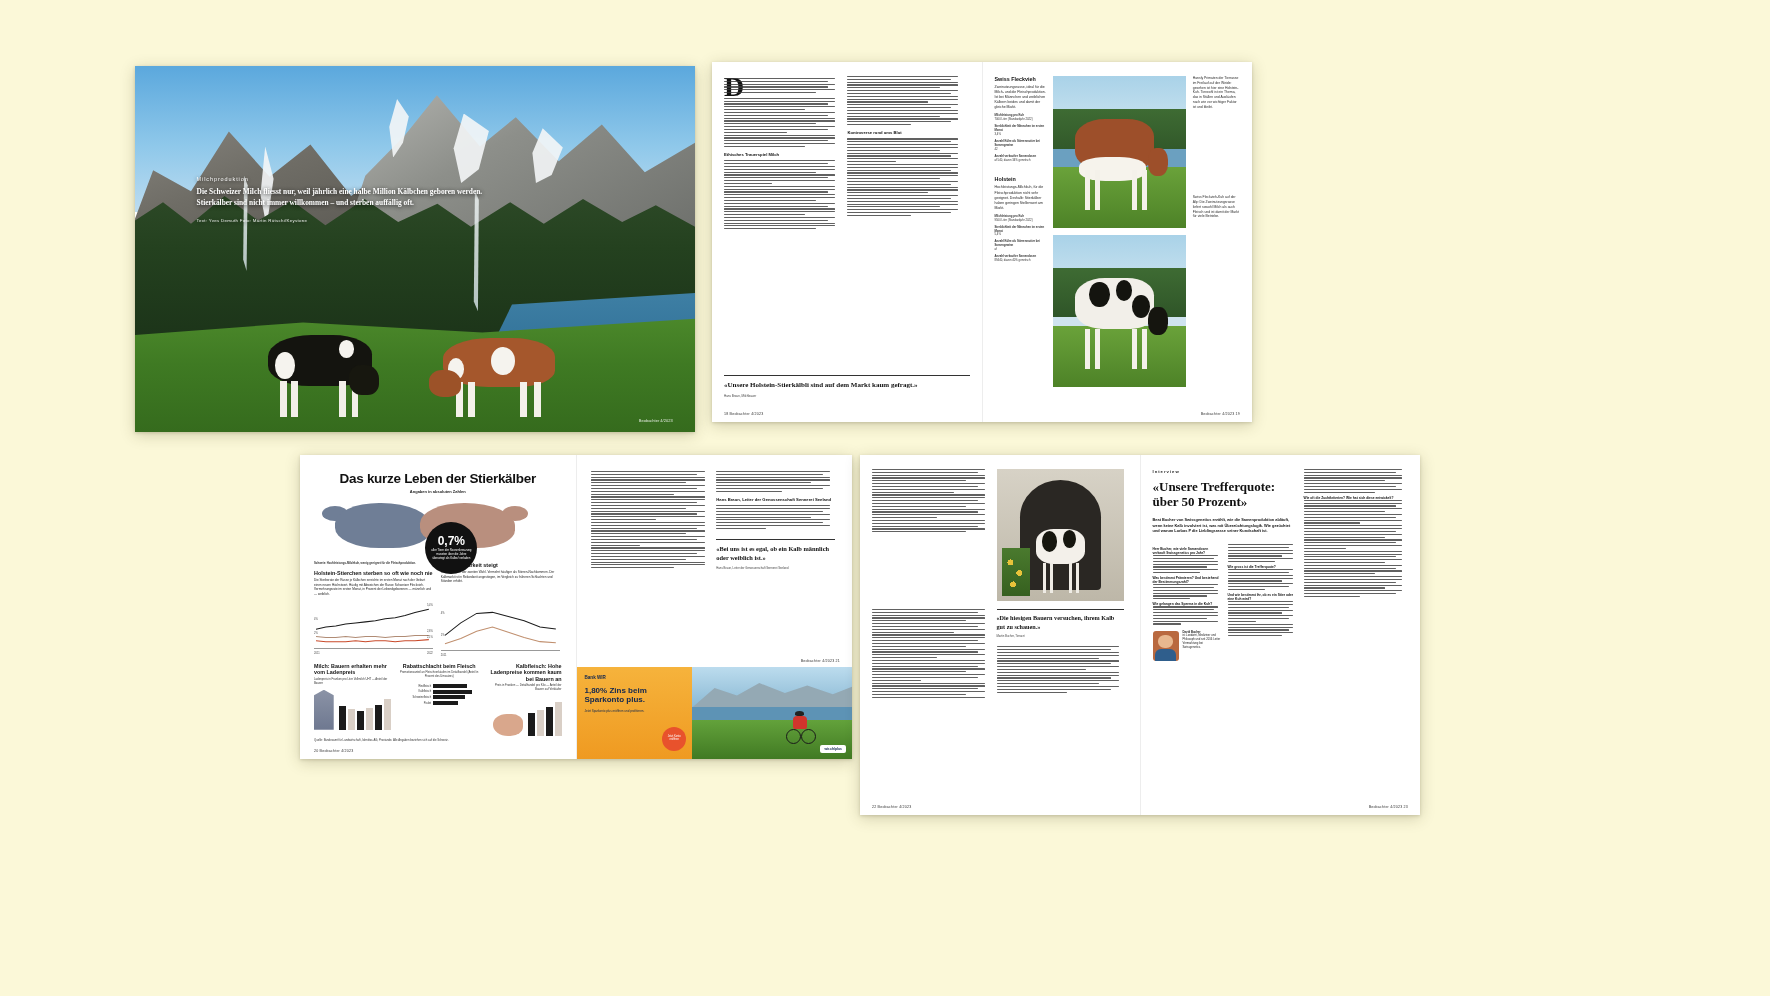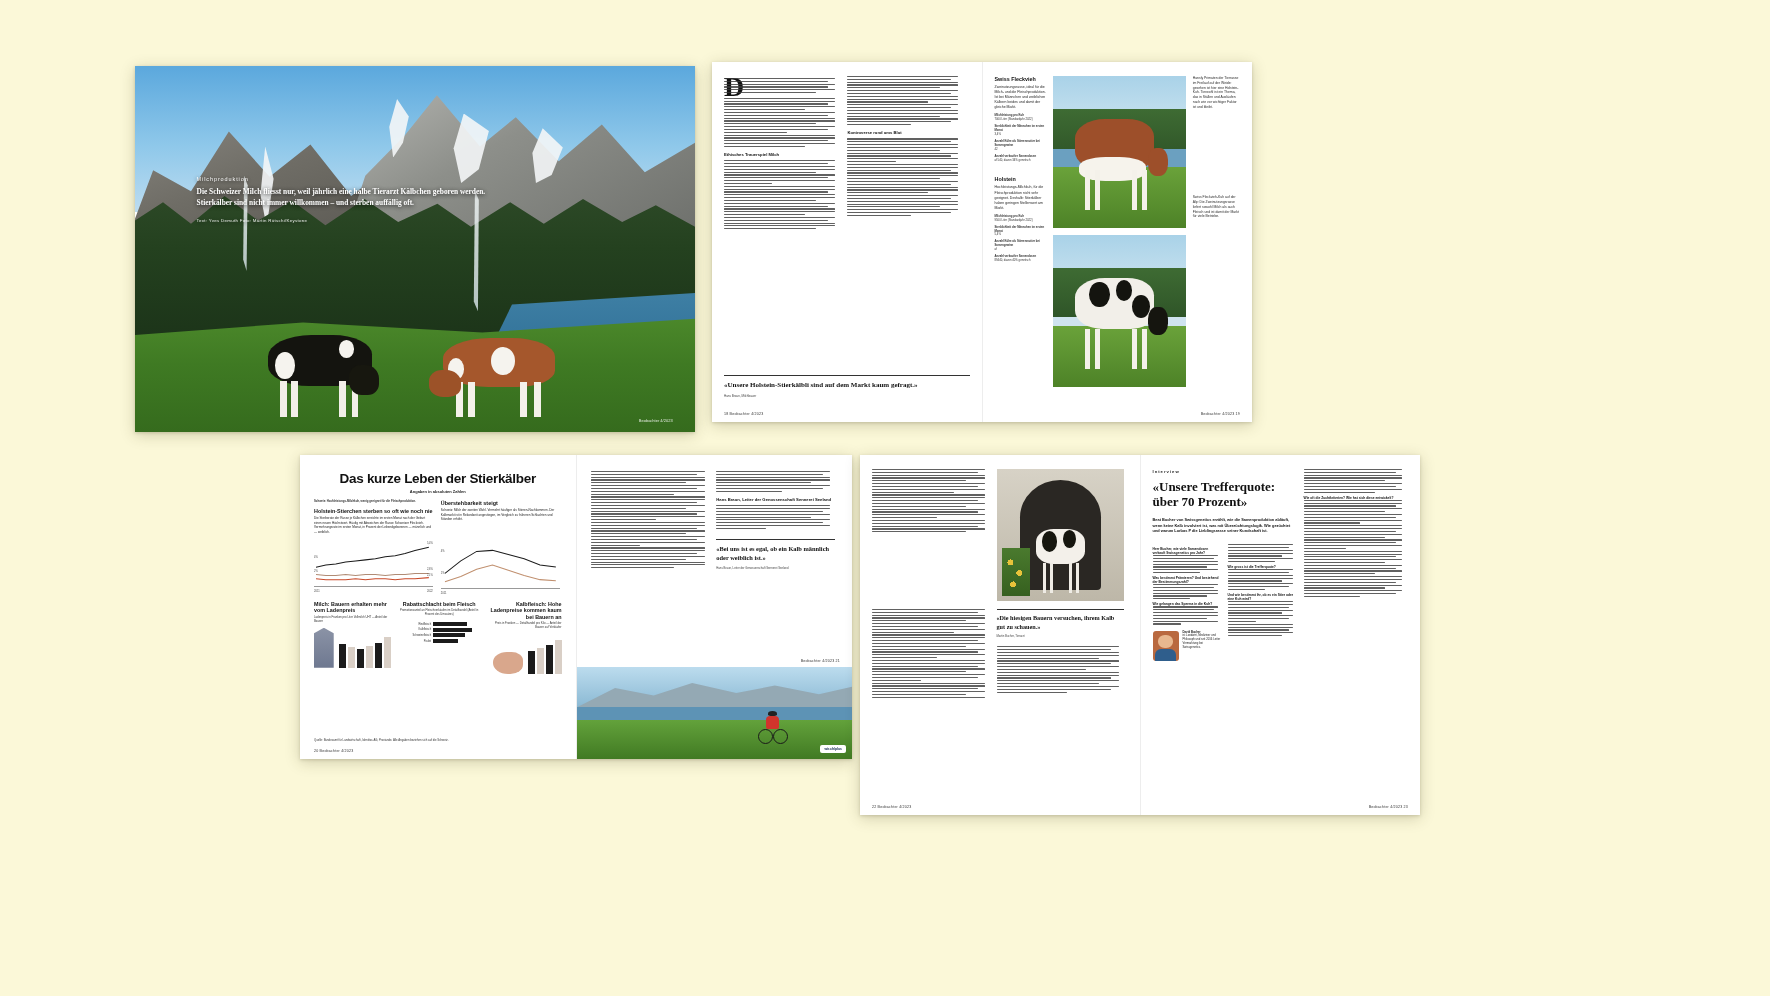--- a/index.html
+++ b/index.html
@@ -244,21 +244,21 @@
             <div class="patch p2"></div>
           <div class="leg l1"></div>
             <div class="leg l2"></div>
             <div class="leg l3"></div>
             <div class="leg l4"></div>
           <div class="head"></div>
         </div>
       </div>
       <div class="cover-text">
         <div class="cover-kicker">Milchproduktion</div>
-        <p class="cover-lead">Die Schweizer Milch fliesst nur, weil jährlich eine halbe Tierarzt Kälbchen geboren werden. Stierkälber sind nicht immer willkommen – und sterben auffällig oft.</p>
+        <p class="cover-lead">Die Schweizer Milch fliesst nur, weil jährlich eine halbe Million Kälbchen geboren werden. Stierkälber sind nicht immer willkommen – und sterben auffällig oft.</p>
         <div class="cover-credit">Text: Yves Demuth  Foto: Martin Rütschi/Keystone</div>
       </div>
       <div class="cover-folio">Beobachter 4/2023</div>
     </div>
   </div>
 
   <div class="spread" id="spread-article">
 
     <div class="page">
       <div style="display:flex;gap:8px;height:300px;">
@@ -452,20 +452,34 @@
       <div class="folio" style="right:12px">Beobachter 4/2023  19</div>
     </div>
   </div>
 
   <div class="spread" id="spread-info">
 
     <div class="page">
       <div class="info-title">Das kurze Leben der Stierkälber</div>
       <div class="info-sub">Angaben in absoluten Zahlen</div>
 
+      <div class="cowhead">
+        <div class="ch blue">
+          <div class="ear"></div>
+            <div class="skull"></div>
+        </div>
+        <div class="ch brown">
+          <div class="ear"></div>
+            <div class="skull"></div>
+        </div>
+        <div class="pct-circle">
+          <div class="pct-big">0,7%</div>
+          <div class="pct-small">aller Tiere der Rassenkreuzung mussten über die Jahre überwiegt als Kalbe/ verladen</div>
+        </div>
+      </div>
 
       <div style="display:flex;gap:8px;">
         <div style="width:48%">
           <div class="tiny-note" style="font-weight:700;margin-bottom:4px">Schweiz: Hochleistungs-Milchkuh, wenig geeignet für die Fleischproduktion.</div>
           <div class="block-h">Holstein-Stierchen sterben so oft wie noch nie</div>
           <div class="block-p">Die Sterberate der Rasse je Kälbchen erreichte im ersten Monat nach der Geburt einen neuen Höchstwert. Häufig mit Abweichen der Rasse Schweizer Fleckvieh. Vermehrungsrate im ersten Monat, in Prozent der Lebendgeborenen — männlich und — weiblich.</div>
           <div class="chartbox">
             <svg viewBox="0 0 120 44" preserveAspectRatio="none" style="width:100%;height:100%">
               <polyline points="2,26 12,24 22,23 32,21 42,20 52,19 62,18 72,16 82,15 92,13 102,10 116,7" fill="none" stroke="#1b1b1b" stroke-width="1"></polyline>
               <polyline points="2,33 12,34 22,34 32,33 42,34 52,33 62,33 72,34 82,33 92,33 102,32 116,32" fill="none" stroke="#b08b74" stroke-width="1"></polyline>
@@ -612,20 +626,26 @@
             <div class="tline s96"></div>
             <div class="tline s42"></div>
           <div style="margin-top:10px;border-top:.7px solid #333;padding-top:5px">
             <div class="pull-quote" style="font-size:6.4px">«Bei uns ist es egal, ob ein Kalb männlich oder weiblich ist.»</div>
             <div style="font-size:2.8px;margin-top:3px;color:#444">Hans Braun, Leiter der Genossenschaft Sennerei Seeland</div>
           </div>
         </div>
       </div>
 
       <div class="ad">
+        <div class="ad-left">
+          <div class="ad-brand">Bank WIR</div>
+          <div class="ad-head">1,80% Zins beim Sparkonto plus.</div>
+          <div class="ad-sub">Jetzt Sparkonto plus eröffnen und profitieren.</div>
+          <div class="ad-badge">Jetzt Konto eröffnen</div>
+        </div>
         <div class="ad-right">
           <div class="ad-sky"></div>
             <div class="ad-mtn"></div>
             <div class="ad-lake"></div>
             <div class="ad-meadow"></div>
           <div class="ad-biker">
             <div class="helm"></div>
               <div class="jersey"></div>
             <div class="wheel w1"></div>
               <div class="wheel w2"></div>
@@ -745,21 +765,21 @@
         </div>
       </div>
       <div class="folio" style="left:12px">22  Beobachter 4/2023</div>
     </div>
     <div class="gutter"></div>
 
     <div class="page">
       <div style="display:flex;gap:8px;height:310px">
         <div style="width:56%">
           <div class="iv-kicker">Interview</div>
-          <h2 class="iv-title">«Unsere Trefferquote: über 70 Prozent»</h2>
+          <h2 class="iv-title">«Unsere Trefferquote: über 50 Prozent»</h2>
           <div class="iv-lead">Beat Bucher von Swissgenetics erzählt, wie die Samenproduktion abläuft, wenn keine Kalb involviert ist, was mit Überzüchtungslogik. Wie gezüchtet und warum Lorbas P die Lieblingsrasse seiner Kundschaft ist.</div>
           <div style="display:flex;gap:7px;margin-top:10px">
             <div style="width:48%">
               <div class="qhead">Herr Bucher, wie viele Samendosen verkauft Swissgenetics pro Jahr?</div>
               <div class="tline s96"></div>
                 <div class="tline s90"></div>
                 <div class="tline s96"></div>
               <div class="tline s96"></div>
                 <div class="tline s80"></div>
                 <div class="tline s96"></div>

